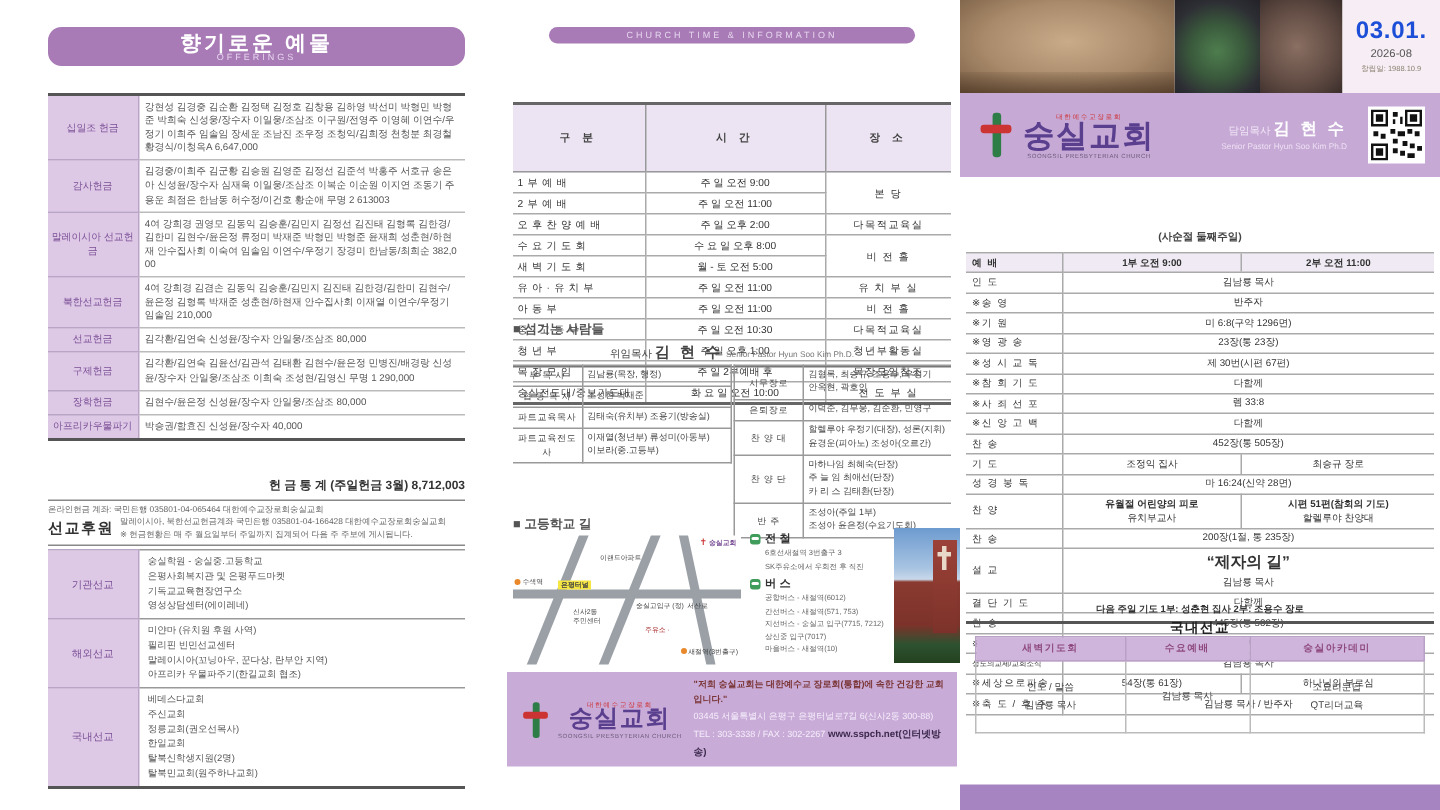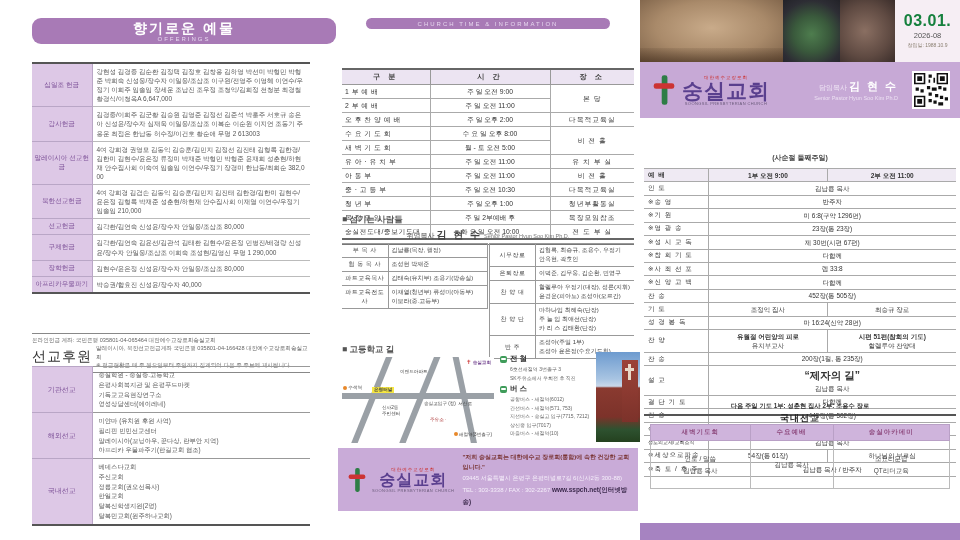--- a/index.html
+++ b/index.html
@@ -19,30 +19,30 @@
   td,th{vertical-align:middle}
 
   
   #offerings-wrap{position:absolute;left:7px;top:62px;width:278px}
   #offerings-wrap table{border-top:2px solid #555;border-bottom:2px solid #555}
   .off-label{width:60px;background:#ddc8e6;color:#7b4f96;font-size:6.6px;text-align:center;border:1px solid #b9a6c6;border-left:none;padding:2px}
   .off-text{font-size:6.5px;color:#555;line-height:1.4;padding:3px 4px;border:1px solid #bbb;border-right:none;word-break:break-all}
   #total-line{position:absolute;left:7px;top:318px;width:278px;text-align:right;font-size:8px;font-weight:bold;color:#333}
   #online-block{position:absolute;left:7px;top:333px;width:278px;border-top:1px solid #888;border-bottom:1px solid #888;padding:2px 0;font-size:5.6px;color:#666;line-height:1.5}
   #online-block .row2{display:flex;align-items:center;gap:4px}
-  #support-label{font-size:14px;font-weight:normal;color:#333;letter-spacing:1px;white-space:nowrap}
+  #support-label{font-size:10px;font-weight:bold;color:#333;letter-spacing:1px;white-space:nowrap}
   #missions-wrap{position:absolute;left:7px;top:366px;width:278px}
   #missions-wrap table{border-bottom:2px solid #555}
   .mis-label{width:60px;background:#ddc8e6;color:#7b4f96;font-size:7px;text-align:center;border:1px solid #b9a6c6;border-left:none;padding:2px}
   .mis-text{font-size:6.3px;color:#555;line-height:1.55;padding:3px 6px;border:1px solid #999;border-right:none;white-space:pre-line}
 
   
   #schedule-wrap{position:absolute;left:4px;top:68px;width:292px}
   #schedule-wrap table{border-top:2px solid #666;border-bottom:2px solid #666}
-  #schedule-wrap th{background:#ece4f2;font-size:7.2px;font-weight:bold;color:#444;border:1px solid #999;padding:2px;letter-spacing:3px}
+  #schedule-wrap th{background:#ece4f2;font-size:7.2px;font-weight:bold;color:#444;border:1px solid #999;padding:17px;letter-spacing:3px}
   .sch-name{width:88px;font-size:6.8px;padding:1.5px 3px;border:1px solid #aaa;letter-spacing:.5px}
   .sch-time{width:120px;font-size:6.8px;text-align:center;border:1px solid #aaa;padding:1.5px}
   .sch-place{font-size:6.8px;text-align:center;border:1px solid #aaa;padding:1.5px;letter-spacing:1px}
   #schedule-wrap td:first-child{border-left:none}#schedule-wrap td:last-child{border-right:none}
   #schedule-wrap th:first-child{border-left:none}#schedule-wrap th:last-child{border-right:none}
 
   #people-title{position:absolute;left:4px;top:214px;font-size:8.5px;color:#555;font-weight:bold}
   #pastor-line{position:absolute;left:4px;top:228px;width:292px;text-align:center;font-size:7px;color:#444;border-bottom:1px solid #777;padding-bottom:2px}
   #pastor-line b{font-size:10px;letter-spacing:2px}
   #staff-left{position:absolute;left:4px;top:243px;width:146px}
@@ -87,21 +87,21 @@
   .addr,.tel{font-size:6px;color:#f5eefa}
   .web{font-size:6.5px;color:#3c2a4d;font-weight:bold}
 
   
   #photo-strip{position:absolute;left:0;top:0;width:320px;height:62px;display:flex}
   #photo1{width:143px;background:radial-gradient(ellipse at 50% 45%,#c9ab8a 0%,#a98a6a 55%,#7a5f46 100%);position:relative}
   #photo1:after{content:"";position:absolute;left:0;right:0;bottom:0;height:14px;background:linear-gradient(180deg,rgba(60,40,25,.1),rgba(60,40,25,.55))}
   #photo2{width:57px;background:radial-gradient(circle at 50% 55%,#4e7d4e 0%,#3a5a3c 40%,#2d2d34 75%,#222228 100%)}
   #photo3{width:55px;background:radial-gradient(circle at 45% 50%,#8a6f62 0%,#5f4a42 60%,#3a2d2a 100%)}
   #date-block{width:65px;background:#f6eef4;text-align:center;padding-top:12px}
-  #date-day{font-size:16px;font-weight:bold;color:#15803d;letter-spacing:.5px}
+  #date-day{font-size:16px;font-weight:bold;color:#1d4ed8;letter-spacing:.5px}
   #date-issue{font-size:7.5px;color:#555;margin-top:1px}
   #date-founded{font-size:5px;color:#997;margin-top:2px;color:#8a7f70}
   #masthead{position:absolute;left:0;top:62px;width:320px;height:56px;background:#c7a9d6;display:flex;align-items:center;padding:0 10px;gap:8px}
   #masthead .logo-main{font-size:21px}
   #masthead .pastor{flex:1;text-align:right;padding-right:6px;line-height:1.5}
   .pastor-kr{font-size:7px;color:#f0e6f5}
   .pastor-kr b{font-size:11px;color:#fff;letter-spacing:2px}
   .pastor-en{font-size:5.5px;color:#ece0f2}
   #qr{width:38px;height:38px;background:#fff;padding:2px}
   #worship-title{position:absolute;left:0;top:133px;width:320px;text-align:center;font-size:16px;font-weight:bold;color:#222;letter-spacing:2px}
@@ -121,21 +121,21 @@
   #midweek-wrap th{background:#cfb4dc;color:#8e4a7e;font-size:6.5px;font-weight:bold;padding:3px;border:1px solid #b9a0c6;letter-spacing:1px}
   #midweek-wrap td{font-size:6.5px;color:#444;text-align:center;height:48px;border:1px solid #bbb;white-space:pre-line;line-height:1.7}
   #right-strip{position:absolute;left:0;top:523px;width:320px;height:17px;background:#a683c1}
 </style>
 </head>
 <body>
 
 <div id="page">
 
   <div id="left" class="panel">
-    <div class="hdr" style="left:7px;top:18px;width:304px">
+    <div class="hdr" style="left:7px;top:18px;width:278px">
       <div class="t">향기로운 예물</div>
       <div class="s">OFFERINGS</div>
     </div>
     <div id="offerings-wrap">
       <table>
           <tbody>
             <tr>
               <td class="off-label">십일조 헌금</td>
               <td class="off-text">강현성 김경중 김순환 김정택 김정호 김창용 김하영 박선미 박형민 박형준 박희숙 신성웅/장수자 이일웅/조삼조 이구원/전영주 이영혜 이연수/우정기 이희주 임솔임 장세운 조남진 조우정 조청익/김희정 천청분 최경철 황경식/이청옥A  6,647,000</td>
             </tr>
@@ -163,20 +163,21 @@
               <td class="off-label">장학헌금</td>
               <td class="off-text">김현수/윤은정 신성윤/장수자 안일웅/조삼조  80,000</td>
             </tr>
             <tr>
               <td class="off-label">아프리카우물파기</td>
               <td class="off-text">박승권/함효진 신성윤/장수자  40,000</td>
             </tr>
           </tbody>
         </table>
     </div>
+    <div id="total-line">헌 금 통 계  (주일헌금 3월)  8,712,003</div>
     <div id="online-block">
       <div>온라인헌금 계좌: 국민은행 035801-04-065464 대한예수교장로회숭실교회</div>
       <div class="row2">
         <span id="support-label">선교후원</span>
         <span>
           <span style="display:block">말레이시아, 북한선교헌금계좌 국민은행 035801-04-166428 대한예수교장로회숭실교회</span>
           <span style="display:block">※ 헌금현황은 매 주 월요일부터 주일까지 집계되어 다음 주 주보에 게시됩니다.</span>
         </span>
       </div>
     </div>

